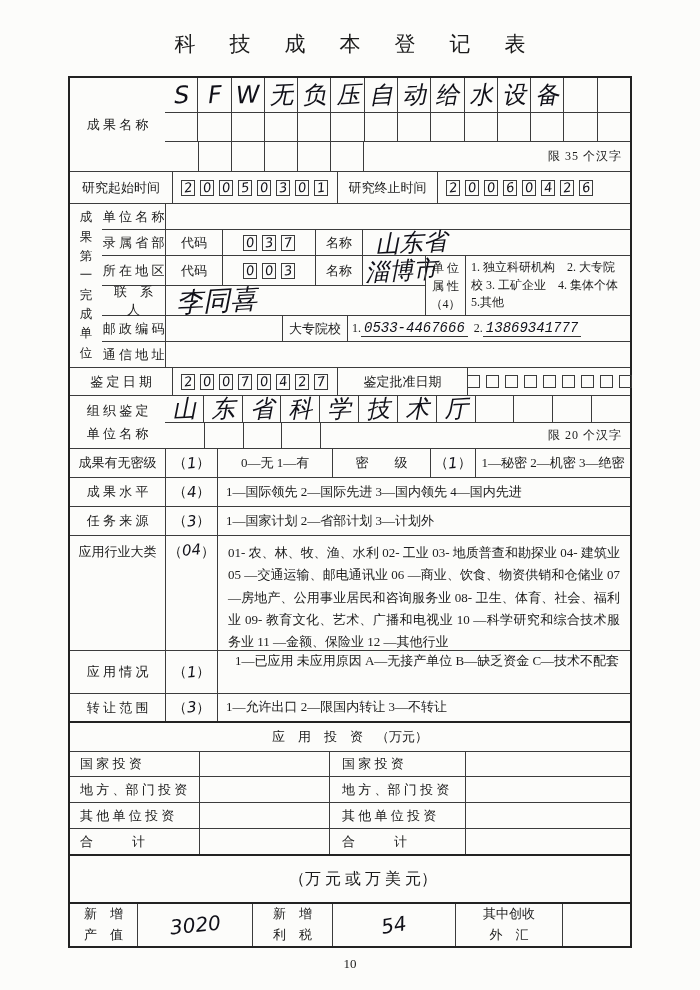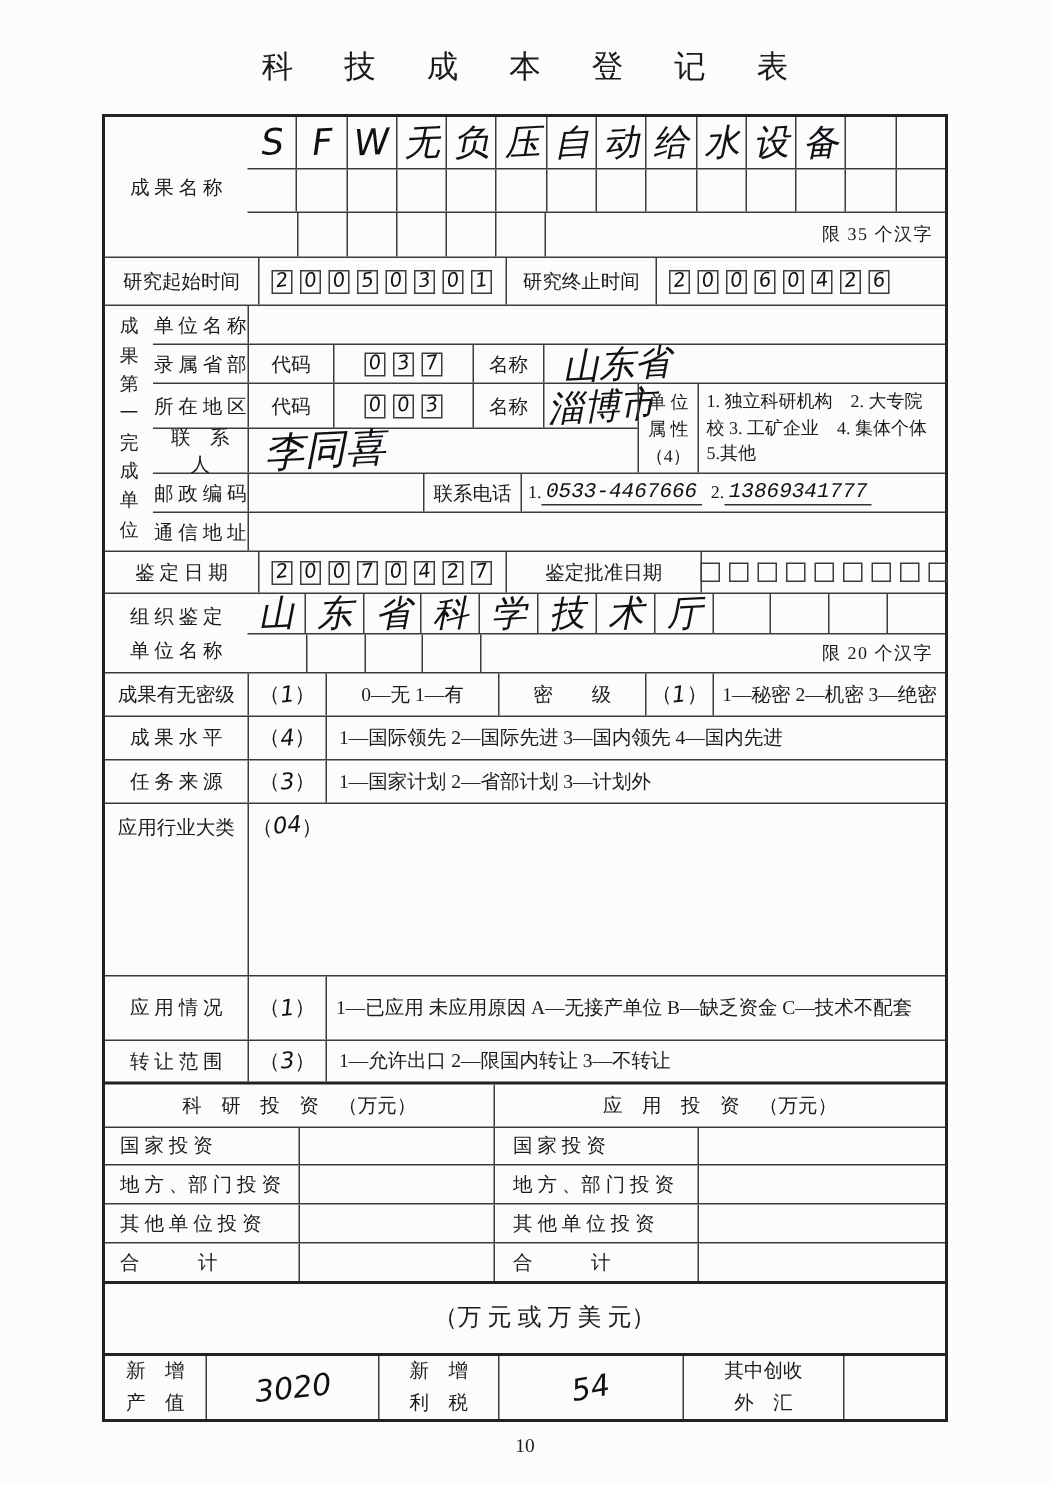--- a/index.html
+++ b/index.html
@@ -260,21 +260,21 @@
               <div>属 性</div>
               <div>（4）</div>
             </div>
           </div>
           <div class="c left flex1 small" style="padding:2px 5px;line-height:1.45;align-items:center">1. 独立科研机构　2. 大专院校 3. 工矿企业　4. 集体个体 5.其他</div>
         </div>
 
         <div class="subrow" style="height:24px">
           <div class="c lbl" style="width:63px">邮 政 编 码</div>
           <div class="c" style="width:117px"></div>
-          <div class="c lbl" style="width:65px">联系电话</div>
+          <div class="c lbl" style="width:65px">大专院校</div>
           <div class="c left flex1" style="padding-left:4px;white-space:nowrap;font-size:12px">
             <span>1.</span>
               <span class="hw uline" style="font-size:14px">0533-4467666</span>
             <span style="margin-left:6px">2.</span>
               <span class="hw uline" style="font-size:14px">13869341777</span>
           </div>
         </div>
 
         <div class="subrow" style="height:23px">
           <div class="c lbl" style="width:63px">通 信 地 址</div>
@@ -410,46 +410,46 @@
       <div class="c opt left flex1" style="padding-left:8px">1—国家计划  2—省部计划  3—计划外</div>
     </div>
 
     <div class="row" style="height:115px">
       <div class="c lbl topalign" style="width:95px;padding-top:7px">应用行业大类</div>
       <div class="c topalign" style="width:52px;padding-top:7px">
         <span class="paren">（</span>
           <span class="hw hw-mid">04</span>
           <span class="paren">）</span>
       </div>
+      <div class="c opt left topalign flex1" style="padding:6px 10px;line-height:1.72;text-align:justify">01- 农、林、牧、渔、水利 02- 工业 03- 地质普查和勘探业 04- 建筑业 05 —交通运输、邮电通讯业 06 —商业、饮食、物资供销和仓储业 07 —房地产、公用事业居民和咨询服务业 08- 卫生、体育、社会、福利业 09- 教育文化、艺术、广播和电视业 10 —科学研究和综合技术服务业 11 —金额、保险业 12 —其他行业</div>
     </div>
 
     <div class="row" style="height:43px">
       <div class="c lbl" style="width:95px">应 用 情 况</div>
       <div class="c" style="width:52px">
         <span class="paren">（</span>
           <span class="hw hw-mid">1</span>
           <span class="paren">）</span>
       </div>
-      <div class="c flex1" style="flex-direction:column;justify-content:center;align-items:stretch">
+      <div class="c flex1" style="flex-direction:row;justify-content:center;align-items:stretch">
         <div class="opt" style="padding-left:6px">1—已应用  未应用原因  A—无接产单位  B—缺乏资金  C—技术不配套</div>
       </div>
     </div>
 
     <div class="row" style="height:28px">
       <div class="c lbl" style="width:95px">转 让 范 围</div>
       <div class="c" style="width:52px">
         <span class="paren">（</span>
           <span class="hw hw-mid">3</span>
           <span class="paren">）</span>
       </div>
       <div class="c opt left flex1" style="padding-left:8px">1—允许出口  2—限国内转让  3—不转让</div>
     </div>
 
     <div class="row" style="height:30px;border-top:2px solid var(--ln-heavy)">
-      <div class="c lbl" style="width:259px">科　研　投　资　（万元）</div>
       <div class="c lbl flex1">应　用　投　资　（万元）</div>
     </div>
 
     <div class="row" style="height:25px">
       <div class="c lbl left" style="width:129px;padding-left:10px">国 家 投 资</div>
       <div class="c" style="width:130px"></div>
       <div class="c lbl left" style="width:136px;padding-left:12px">国 家 投 资</div>
       <div class="c flex1"></div>
     </div>
     <div class="row" style="height:26px">

